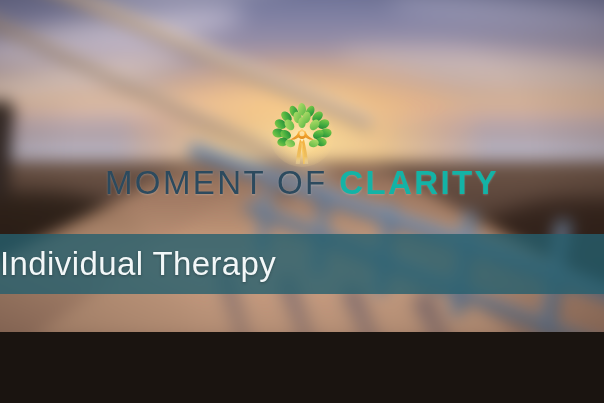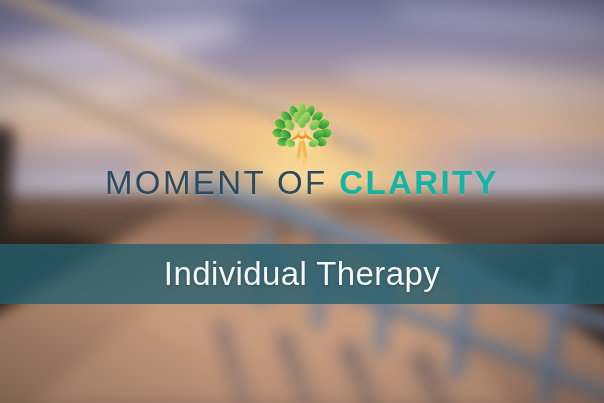--- a/index.html
+++ b/index.html
@@ -6,21 +6,21 @@
   * { margin:0; padding:0; box-sizing:border-box; }
   html,body{
     width:604px; height:403px;
     background:#1a1410;
     font-family:"Liberation Sans", sans-serif;
     overflow:hidden;
   }
 
   .hero{
     position:relative;
-    width:604px; height:403px;
+    width:604px; height:332px;
     overflow:hidden;
     background:#3a2a22;
     padding-left:31px;
   }
 
   
   .photo{
     position:absolute; inset:-30px;
     overflow:hidden;
     filter: blur(7px) saturate(1.08);
@@ -244,23 +244,23 @@
     text-shadow:0 1px 2px rgba(255,255,255,.22);
   }
   .wm-clarity{
     color:#13b3a6;
     font-weight:700;
     text-shadow:0 1px 2px rgba(255,255,255,.18);
   }
 
   
   .banner{
-    position:absolute; left:0; right:0; top:244px; height:60px;
+    position:absolute; left:0; right:0; top:234px; height:60px;
     background:rgba(37,95,110,.80);
-    display:flex; align-items:center; justify-content:center;
+    display:flex; align-items:center; 
     box-shadow:0 0 0 0 rgba(0,0,0,0);
   }
   .banner-title{
     font-family:"Liberation Sans", sans-serif;
     font-weight:300;
     font-size:33px;
     letter-spacing:.4px;
     color:#f2f7f8;
     text-shadow:0 1px 3px rgba(0,0,0,.30);
     white-space:nowrap;

